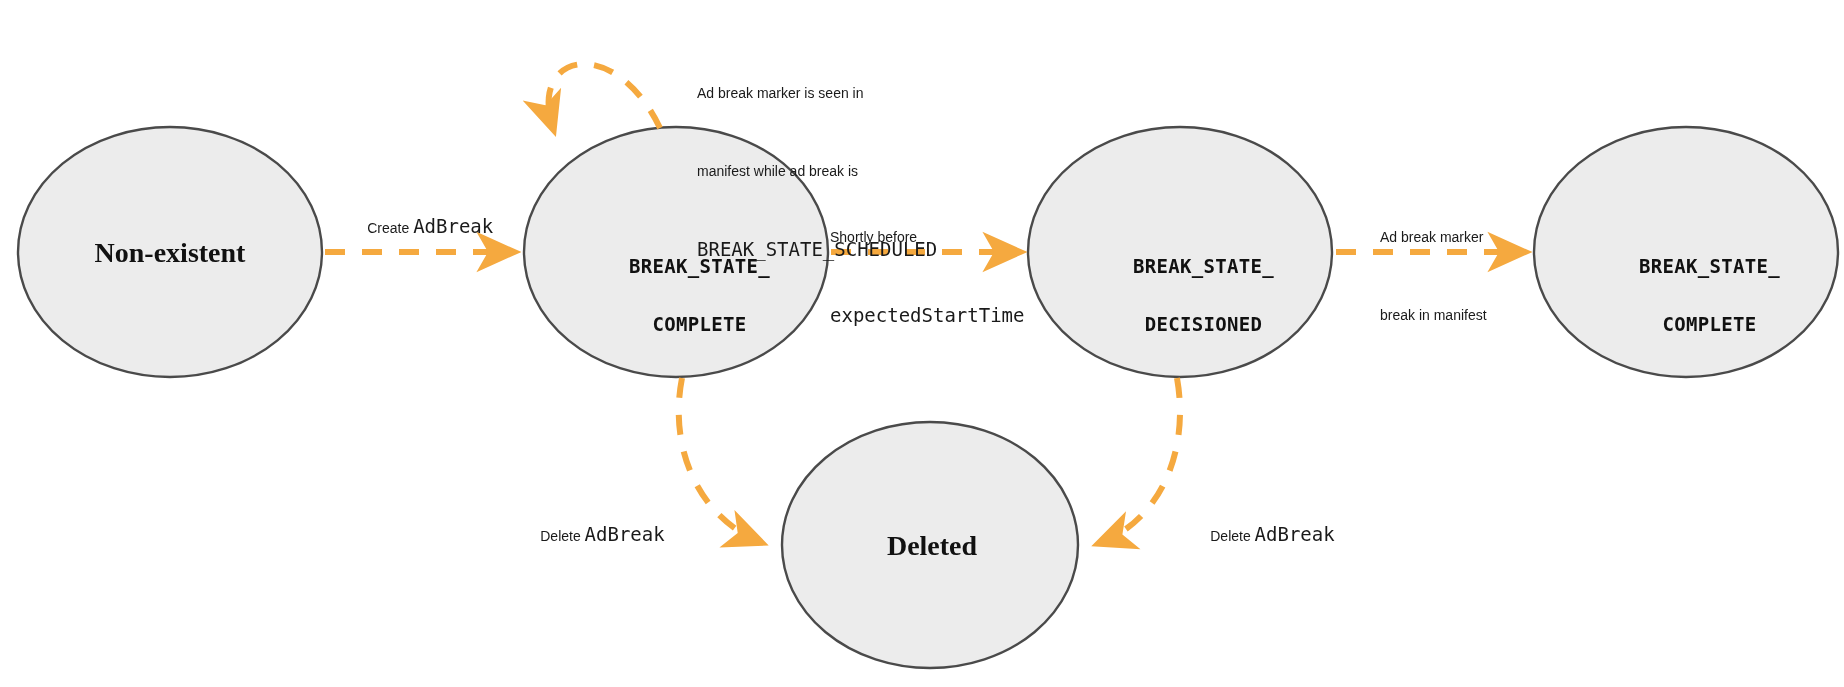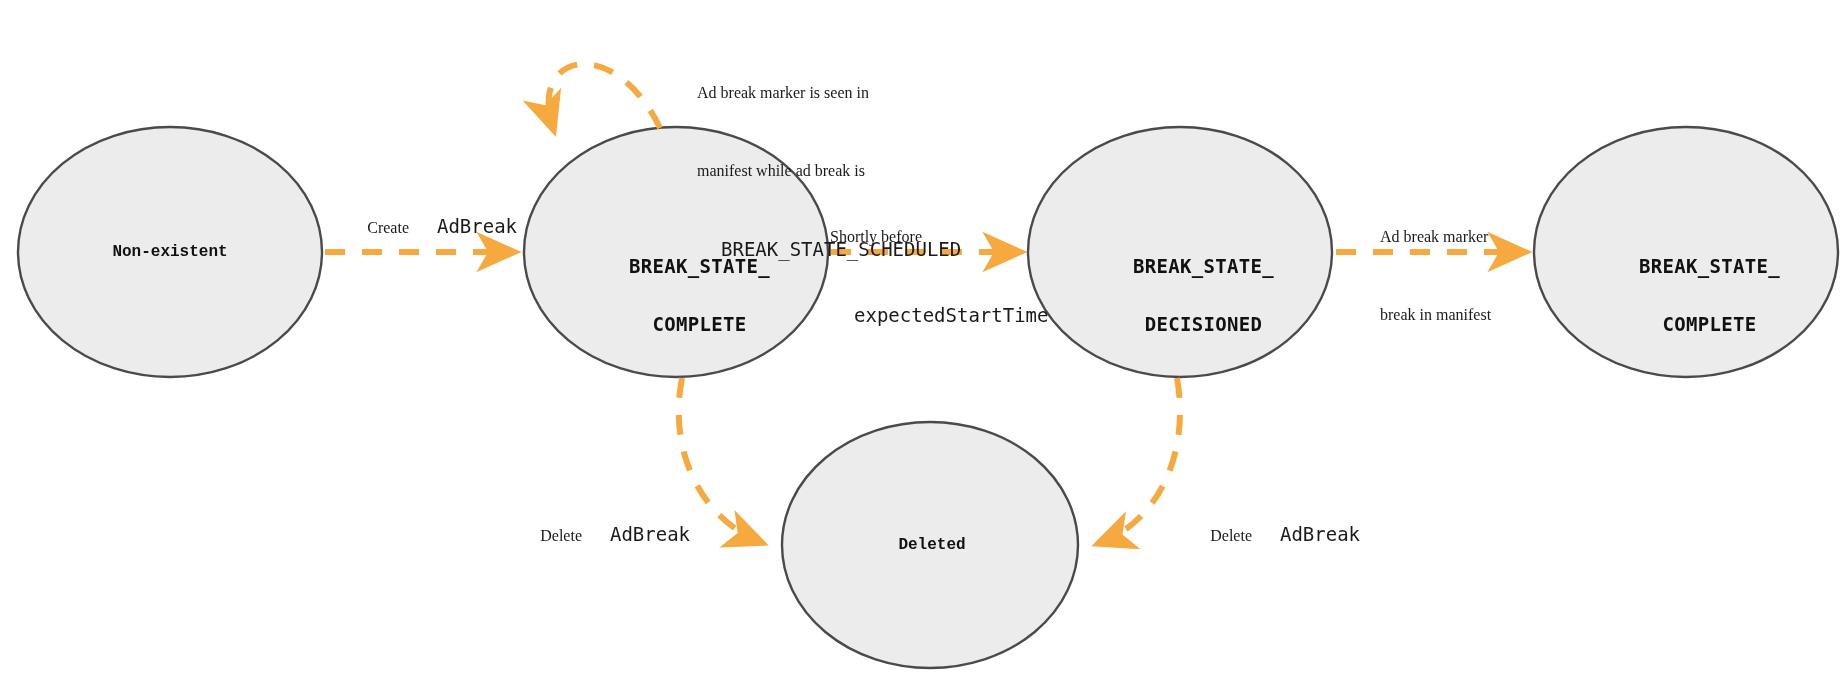--- a/index.html
+++ b/index.html
@@ -14,34 +14,34 @@
     font-family:"DejaVu Sans Mono","Liberation Mono",monospace;
     font-weight:bold;
     font-size:19px;
     color:#111111;
     letter-spacing:0.3px;
     line-height:29px;
     pointer-events:none;
     white-space:pre;
   }
   .node-label.plain{
-    font-family:Liberation Mono, monospace;
+    font-family:Liberation Serif, serif;
     font-weight:bold;
-    font-size:16px;
+    font-size:28px;
     letter-spacing:0px;
   }
   .edge-label{
     position:absolute;
     font-size:20px;
     color:#1a1a1a;
     line-height:26px;
     white-space:pre;
   }
-  .mono{font-family:"DejaVu Sans Mono","Liberation Mono",monospace;font-size:19px;margin-left:24px;}
-  .sans{font-family:Liberation Serif, serif;font-size:16px;}
+  .mono{font-family:"DejaVu Sans Mono","Liberation Mono",monospace;font-size:19px;}
+  .sans{font-family:Liberation Sans, sans-serif;font-size:14px;}
 </style>
 </head>
 <body>
 
 <div id="stage">
 
   <svg id="diagram" viewBox="0 0 1844 687">
     <defs>
       <marker id="arrow" viewBox="0 0 12 12" refX="9.5" refY="6" markerWidth="7.5" markerHeight="7.5" orient="auto-start-reverse">
         <path d="M 0 0.6 L 12 6 L 0 11.4 L 3.1 6 Z" fill="#f5a93f"></path>

